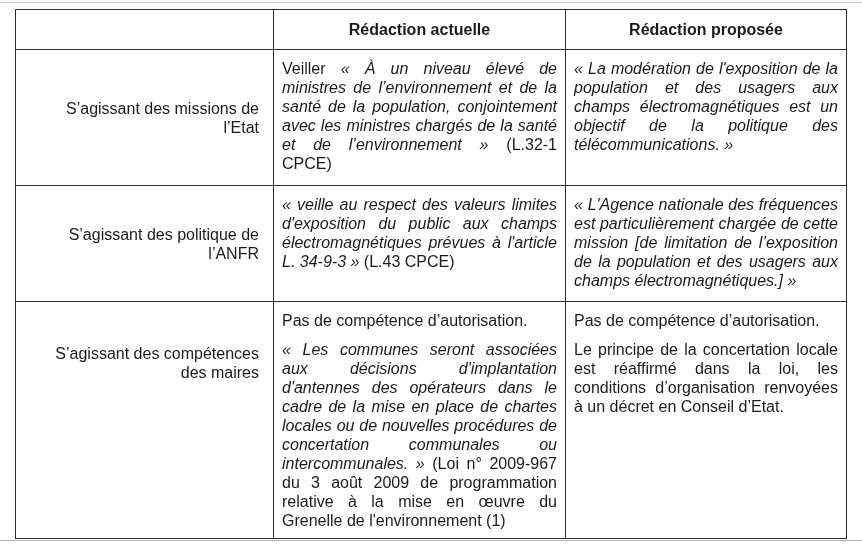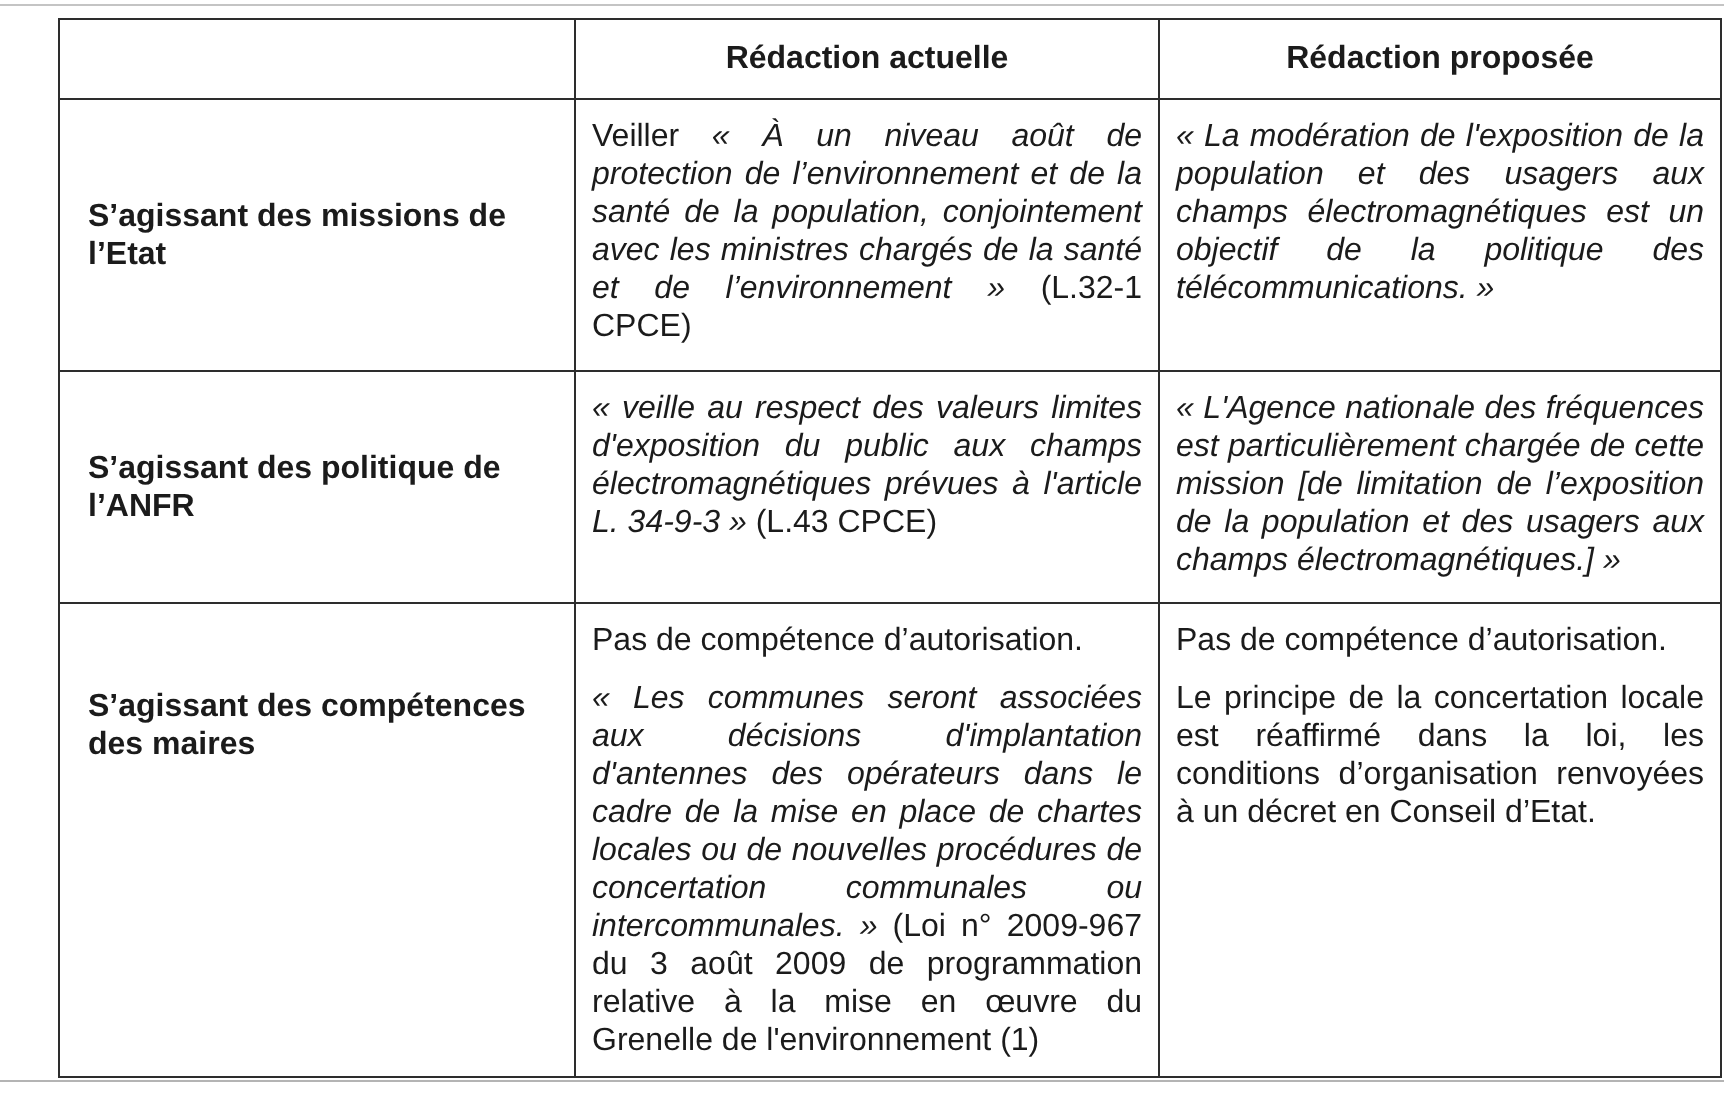--- a/index.html
+++ b/index.html
@@ -10,41 +10,41 @@
     overflow: hidden;
     font-family: "Liberation Sans", sans-serif;
     color: var(--text, #1b1b1b);
     -webkit-font-smoothing: antialiased;
   }
   .page-rule { position: absolute; left: 0; width: 862px; height: 1px; }
   .page-rule.top { top: 2px; background: var(--rule-top, #c4c4c4); }
   .page-rule.bottom { top: 540px; background: var(--rule-bottom, #b4b4b4); }
 
   table.cmp {
-    position: absolute; left: 29px; top: 9px;
+    position: absolute; left: 15px; top: 9px;
     width: 831px;
     border-collapse: collapse;
     table-layout: fixed;
   }
   table.cmp th, table.cmp td {
     border: 1.5px solid var(--border, #2d2d2d);
     font-size: 16px;
     line-height: 19px;
     box-sizing: border-box;
   }
   th.hdr {
     height: 40px;
     font-weight: bold;
     text-align: center;
     vertical-align: middle;
     padding: 4px 6px;
   }
   td.rowlabel {
-    font-weight: bold;
-    text-align: left;
+    font-weight: normal;
+    text-align: right;
     vertical-align: middle;
     padding: 6px 14px;
   }
   td.rowlabel.vtop {
     vertical-align: top;
     padding-top: 42px;
   }
   td.body {
     vertical-align: top;
     text-align: justify;
@@ -68,21 +68,21 @@
   </colgroup>
   <tbody>
       <tr style="height:40px">
     <th class="hdr"></th>
     <th class="hdr">Rédaction actuelle</th>
     <th class="hdr">Rédaction proposée</th>
   </tr>
   <tr style="height:136px">
     <td class="rowlabel">S’agissant des missions de l’Etat</td>
     <td class="body">
-          <p><span>Veiller </span><span class="it">« À un niveau août de protection de l’environnement et de la santé de la population, conjointement avec les ministres chargés de la santé et de l’environnement »</span><span> (L.32-1 CPCE)</span></p>
+          <p><span>Veiller </span><span class="it">« À un niveau élevé de ministres de l’environnement et de la santé de la population, conjointement avec les ministres chargés de la santé et de l’environnement »</span><span> (L.32-1 CPCE)</span></p>
         </td>
     <td class="body">
           <p><span class="it">« La modération de l'exposition de la population et des usagers aux champs électromagnétiques est un objectif de la politique des télécommunications. »</span></p>
         </td>
   </tr>
   <tr style="height:116px">
     <td class="rowlabel">S’agissant des politique de l’ANFR</td>
     <td class="body">
           <p><span class="it">« veille au respect des valeurs limites d'exposition du public aux champs électromagnétiques prévues à l'article L. 34-9-3 »</span><span> (L.43 CPCE)</span></p>
         </td>

